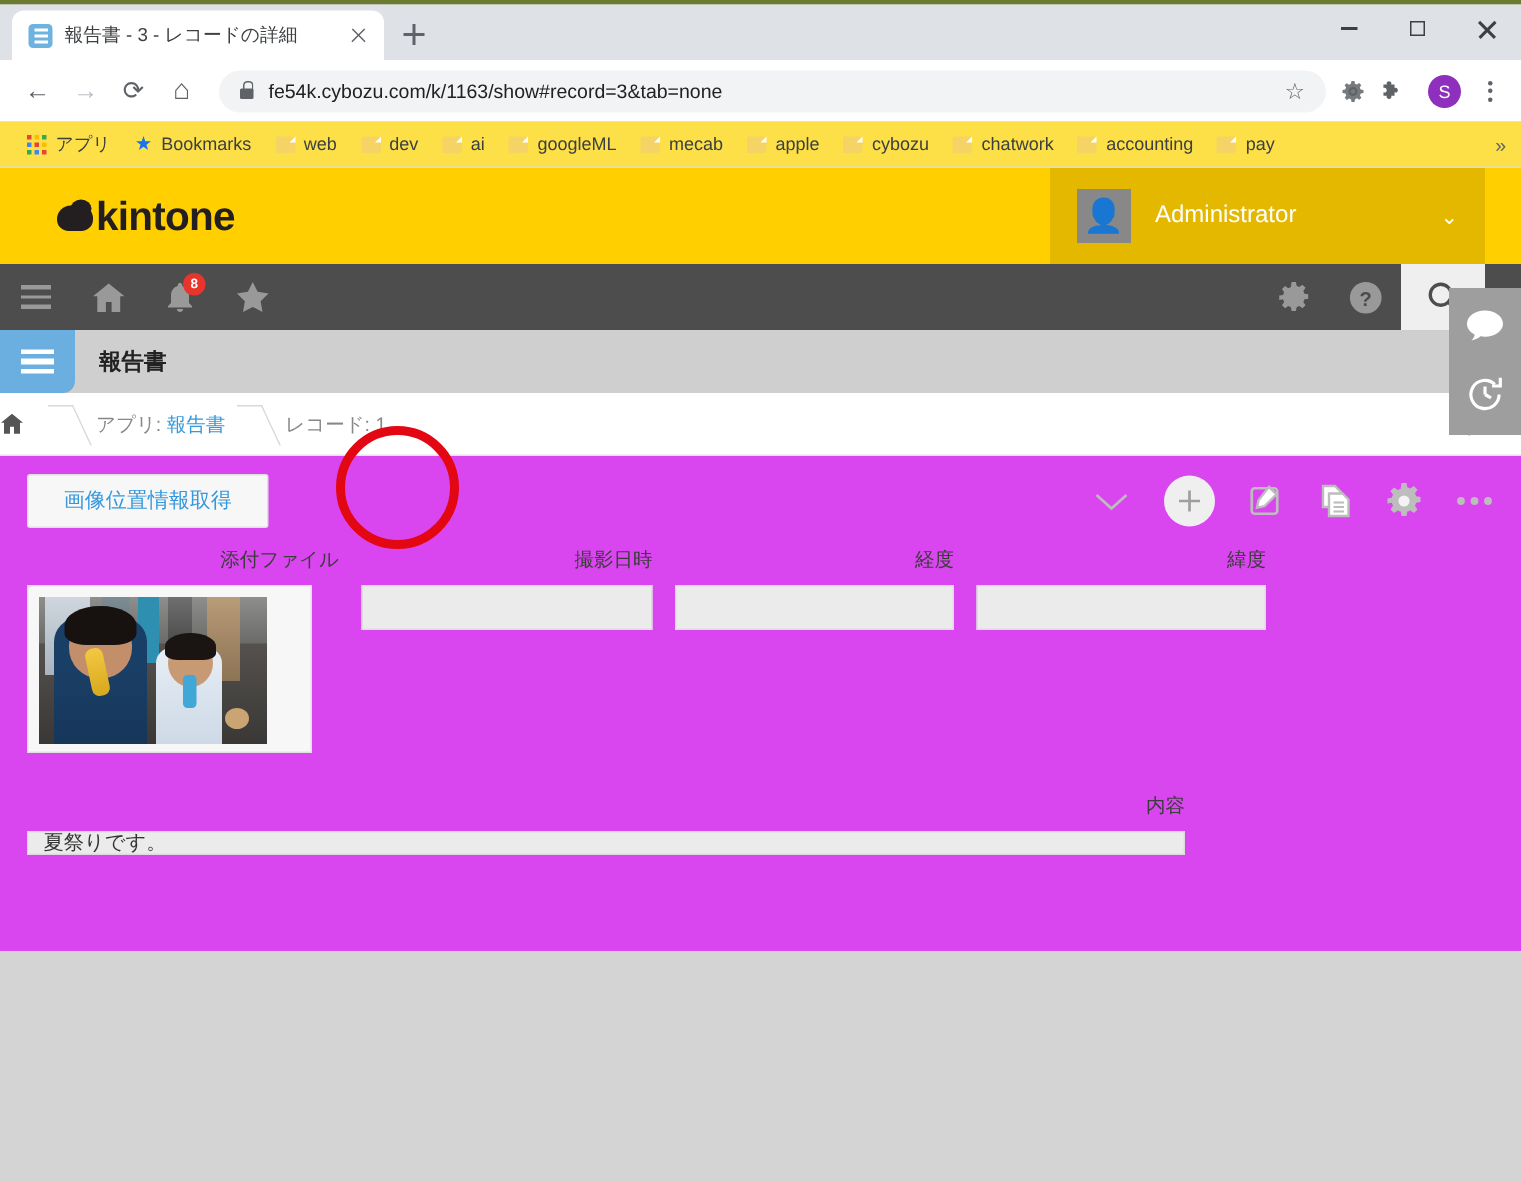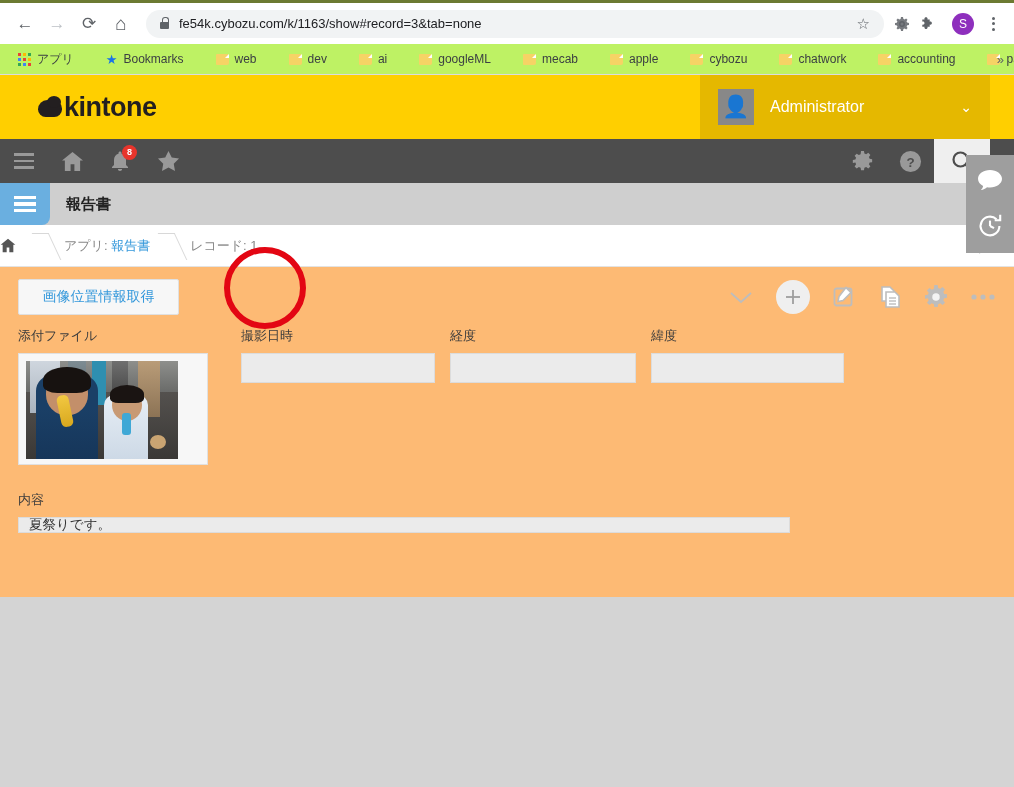--- a/index.html
+++ b/index.html
@@ -91,22 +91,22 @@
   .puzzle { width: 24px; text-align: center; font-size: 15px; color: #5f6368; cursor: pointer; }
   .profile {
     width: 22px; height: 22px; border-radius: 50%; background: #8e2fbd;
     color: #fff; font-size: 12px; display: flex; align-items: center;
     justify-content: center; margin: 0 6px; cursor: pointer;
   }
   .kebab { width: 22px; display: flex; flex-direction: column; align-items: center; gap: 2.5px; cursor: pointer; }
   .kebab i { width: 3px; height: 3px; border-radius: 50%; background: #5f6368; display: block; }
 
   .bookmarks {
-    height: 31px; background: #bef264; display: flex; align-items: center;
-    padding: 0 10px; gap: 16px; border-bottom: 1px solid #dadce0; position: relative;
+    height: 31px; background: #fde047; display: flex; align-items: center;
+    padding: 0 10px; gap: 0; border-bottom: 1px solid #dadce0; position: relative;
   }
   .bm {
     display: flex; align-items: center; gap: 6px; padding: 3px 8px;
     font-size: 12px; color: #3c4043; white-space: nowrap; cursor: pointer; border-radius: 4px;
   }
   .grid9 { display: grid; grid-template-columns: repeat(3,3px); gap: 2px; }
   .grid9 i { width: 3px; height: 3px; display: block; }
   .folder {
     width: 13px; height: 11px; background: #f6d365; border-radius: 1px 2px 2px 1px;
     position: relative; flex: none;
@@ -202,21 +202,21 @@
     content: ""; position: absolute; left: 0; top: 8px; width: 16px; height: 26px;
     border-right: 1px solid #d8d8d8; border-top: 1px solid #d8d8d8;
     transform: skewX(25deg);
   }
   .crumb-item { padding: 0 14px; color: #888; white-space: nowrap; }
   .crumb-item a { color: #3498db; text-decoration: none; cursor: pointer; }
   .crumb-pin {
     position: absolute; right: 28px; color: #b0b0b0; font-size: 15px; cursor: pointer;
   }
 
-  .k-record { background: #fdba74; padding: 0; position: relative; min-height: 330px; }
+  .k-record { background: #d946ef; padding: 0; position: relative; min-height: 330px; text-align: right; }
 
   .k-actionrow { display: flex; align-items: center; height: 60px; padding: 0 18px; position: relative; }
   .k-btn {
     height: 36px; min-width: 161px; background: #f7f7f7; border: 1px solid #e0e0e0;
     color: #3498db; font-size: 14px; display: flex; align-items: center;
     justify-content: center; cursor: pointer; font-family: "Liberation Sans", sans-serif;
     border-radius: 2px;
   }
   .k-btn + .k-btn { margin-left: 6px; }
 
@@ -290,20 +290,43 @@
 
   .bottom-fill { height: 131px; background: #d4d4d4; }
   svg { display: block; }
 </style>
 </head>
 <body>
 
 <div class="browser">
   <div class="topline"></div>
 
+  <div class="tabstrip">
+    <div class="tab">
+      <span class="tab-favicon">
+          <i></i>
+          <i></i>
+          <i></i>
+        </span>
+      <span class="tab-title">報告書 - 3 - レコードの詳細</span>
+      <span class="tab-close"></span>
+    </div>
+    <div class="newtab"></div>
+    <div class="winctrls">
+      <div class="winctrl">
+          <span class="wc-min"></span>
+        </div>
+      <div class="winctrl">
+          <span class="wc-max"></span>
+        </div>
+      <div class="winctrl">
+          <span class="wc-close"></span>
+        </div>
+    </div>
+  </div>
 
   <div class="toolbar">
     <div class="navbtn">←</div>
     <div class="navbtn disabled">→</div>
     <div class="navbtn">⟳</div>
     <div class="navbtn" style="font-size:19px">⌂</div>
     <div class="omnibox">
       <span class="lock"></span>
       <span class="url">fe54k.cybozu.com/k/1163/show#record=3&amp;tab=none</span>
       <span class="star-ic">☆</span>

